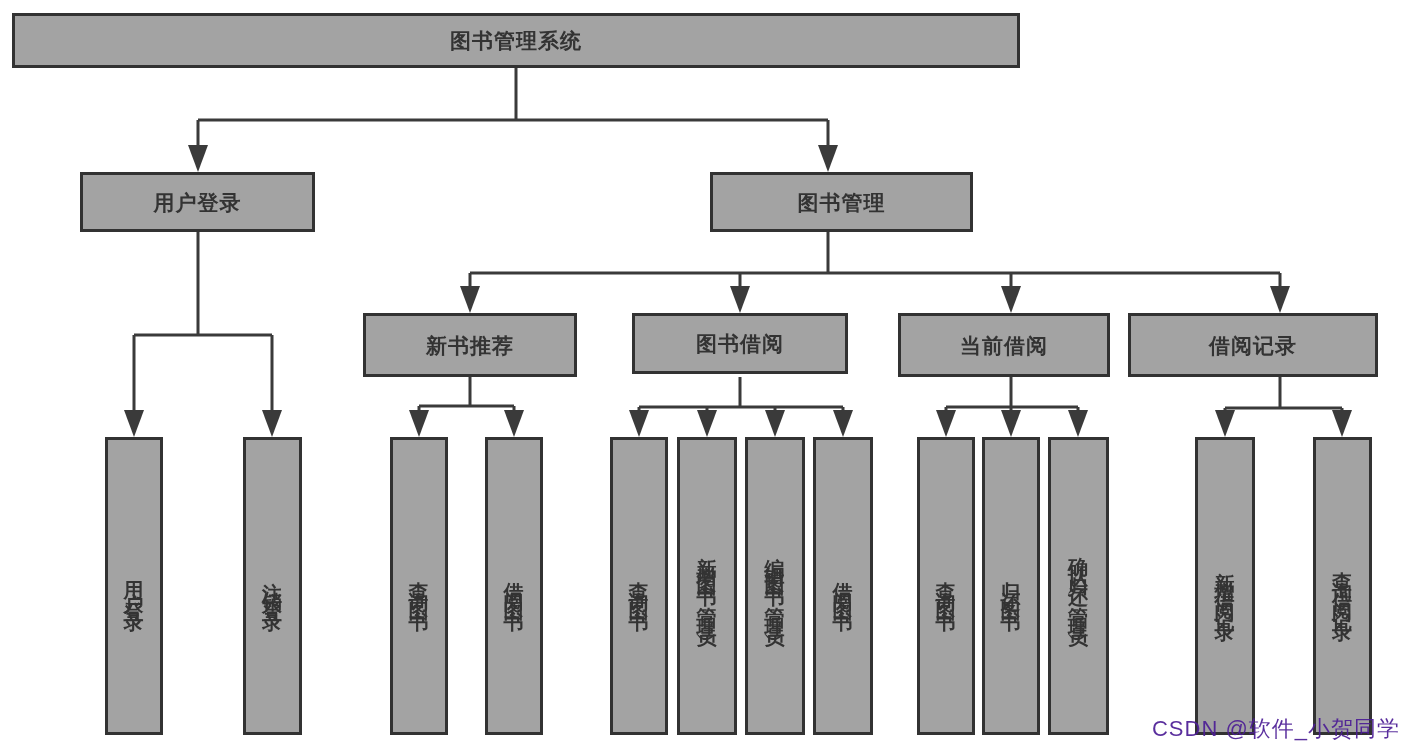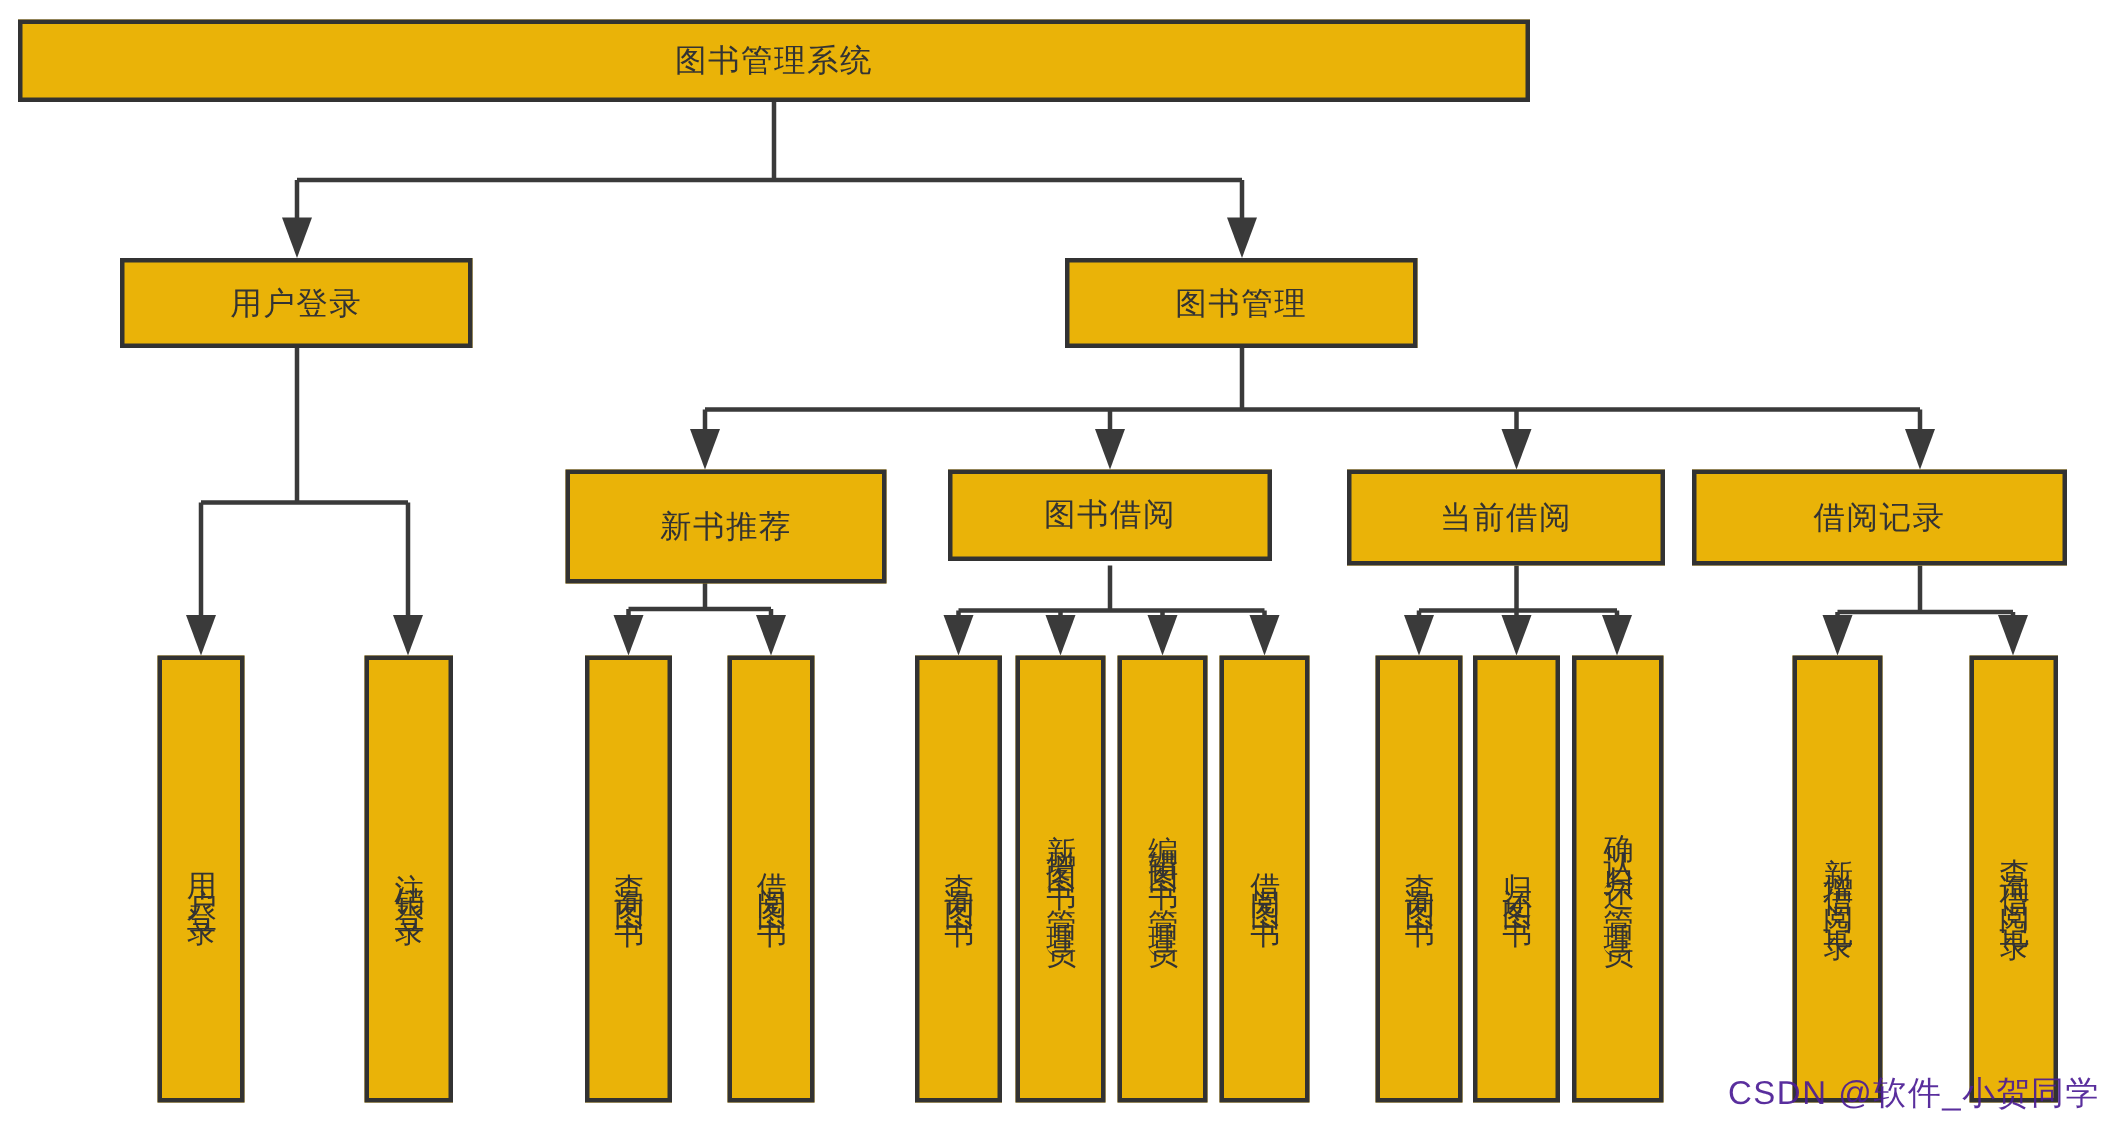--- a/index.html
+++ b/index.html
@@ -2,24 +2,25 @@
 <html><head>
 <meta charset="utf-8">
 <style>
   html,body{margin:0;padding:0;background:#ffffff;}
   #stage{
     position:relative;width:1405px;height:747px;background:#ffffff;overflow:hidden;
     font-family:"Liberation Sans","DejaVu Sans",sans-serif;
   }
   #connectors{position:absolute;left:0;top:0;z-index:1;}
   .box{
-    position:absolute;box-sizing:border-box;background:#eab308;
+    position:absolute;box-sizing:border-box;background:#a3a3a3;
     border:3px solid #323232;color:#333333;z-index:2;
     display:flex;align-items:center;justify-content:center;
     line-height:1;
+    font-weight:bold;
   }
   .h{font-size:21px;letter-spacing:1px;}
   .v{
     writing-mode:vertical-rl;text-orientation:mixed;
     font-size:20px;letter-spacing:10px;padding:3px 0;
   }
   #watermark{
     position:absolute;right:5px;bottom:3px;z-index:5;
     font-size:22px;color:#4c1d95;opacity:0.92;letter-spacing:1px;
     font-family:"Liberation Sans","DejaVu Sans",sans-serif;
@@ -69,23 +70,23 @@
       <polygon points="1001,410 1021,410 1011,437"></polygon>
       <polygon points="1068,410 1088,410 1078,437"></polygon>
       <polygon points="1215,410 1235,410 1225,437"></polygon>
       <polygon points="1332,410 1352,410 1342,437"></polygon>
     </g>
   </svg>
 
   <div class="box h" style="left:12px;top:13px;width:1008px;height:55px">图书管理系统</div>
 
   <div class="box h" style="left:80px;top:172px;width:235px;height:60px">用户登录</div>
-  <div class="box h" style="left:710px;top:172px;width:235px;height:60px">图书管理</div>
+  <div class="box h" style="left:710px;top:172px;width:263px;height:60px">图书管理</div>
 
-  <div class="box h" style="left:377px;top:313px;width:214px;height:76px">新书推荐</div>
+  <div class="box h" style="left:363px;top:313px;width:214px;height:64px">新书推荐</div>
   <div class="box h" style="left:632px;top:313px;width:216px;height:61px">图书借阅</div>
   <div class="box h" style="left:898px;top:313px;width:212px;height:64px">当前借阅</div>
   <div class="box h" style="left:1128px;top:313px;width:250px;height:64px">借阅记录</div>
 
   <div class="box v" style="left:105px;top:437px;width:58px;height:298px">用户登录</div>
   <div class="box v" style="left:243px;top:437px;width:59px;height:298px">注销登录</div>
 
   <div class="box v" style="left:390px;top:437px;width:58px;height:298px">查询图书</div>
   <div class="box v" style="left:485px;top:437px;width:58px;height:298px">借阅图书</div>
 

